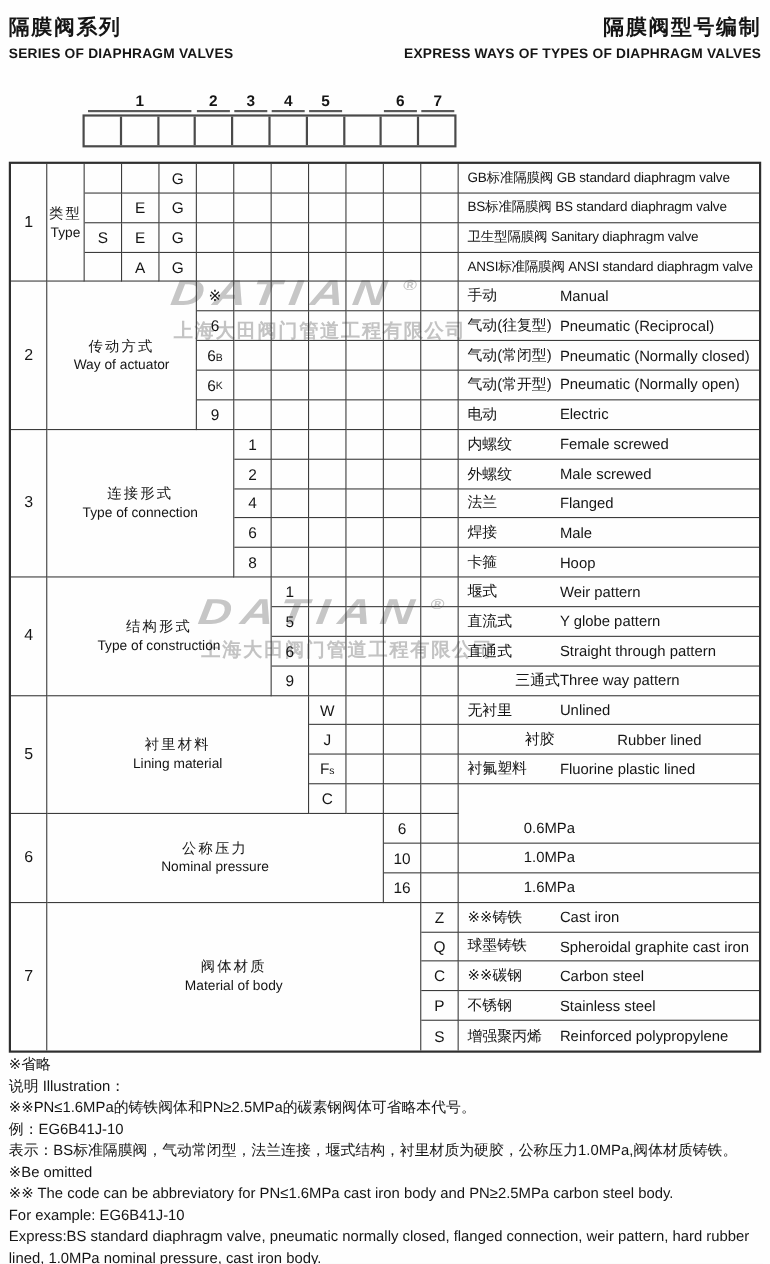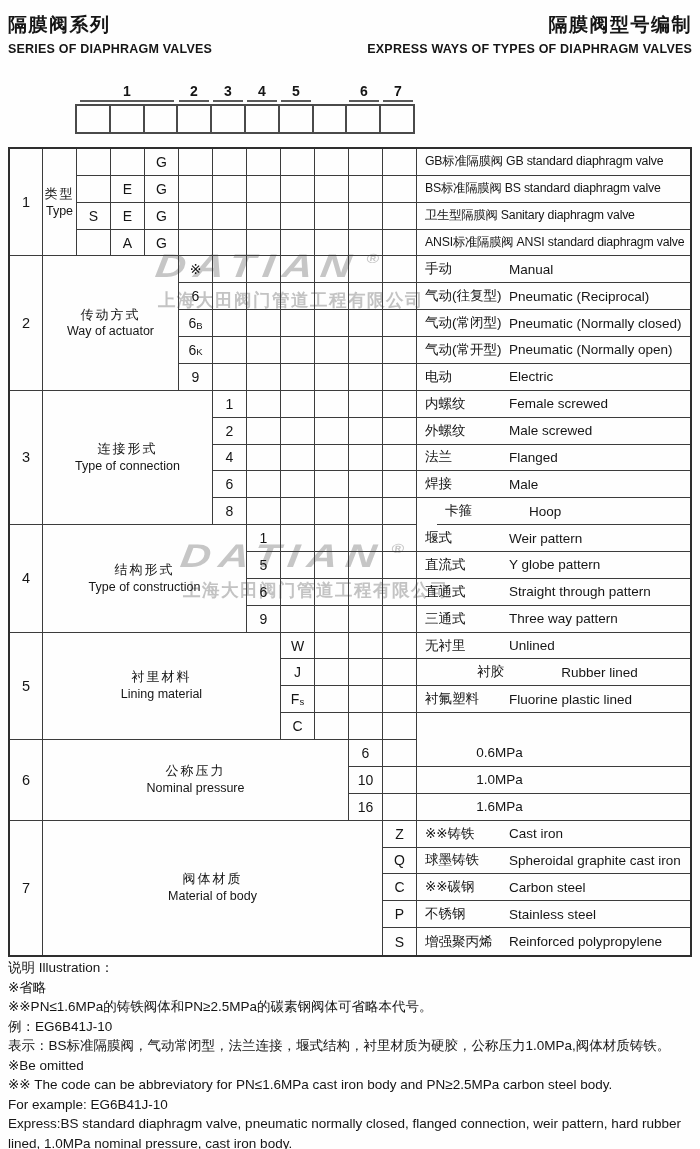--- a/index.html
+++ b/index.html
@@ -296,21 +296,21 @@
         <span class="desc-en">Male</span>
       </div>
       <div class="cell code-cell" style="grid-area: 14 / 7 / span 1 / span 1;">
         <span class="code-main">8</span>
       </div>
       <div class="cell " style="grid-area: 14 / 8 / span 1 / span 1;"></div>
       <div class="cell " style="grid-area: 14 / 9 / span 1 / span 1;"></div>
       <div class="cell " style="grid-area: 14 / 10 / span 1 / span 1;"></div>
       <div class="cell " style="grid-area: 14 / 11 / span 1 / span 1;"></div>
       <div class="cell " style="grid-area: 14 / 12 / span 1 / span 1;"></div>
-      <div class="cell desc-cell no-r" style="grid-area: 14 / 13 / span 1 / span 1; margin-left: 20px;">
+      <div class="cell desc-cell no-r" style="grid-area: 14 / 13 / span 1 / span 1;">
         <span class="desc-zh">卡箍</span>
         <span class="desc-en">Hoop</span>
       </div>
       <div class="cell num-cell" style="grid-area: 15 / 1 / span 4 / span 1;">4</div>
       <div class="cell cat-cell" style="grid-area: 15 / 2 / span 4 / span 6;">
         <span class="cat-zh">结构形式</span>
         <span class="cat-en">Type of construction</span>
       </div>
       <div class="cell code-cell" style="grid-area: 15 / 8 / span 1 / span 1;">
         <span class="code-main">1</span>
@@ -345,21 +345,21 @@
         <span class="desc-zh">直通式</span>
         <span class="desc-en">Straight through pattern</span>
       </div>
       <div class="cell code-cell" style="grid-area: 18 / 8 / span 1 / span 1;">
         <span class="code-main">9</span>
       </div>
       <div class="cell " style="grid-area: 18 / 9 / span 1 / span 1;"></div>
       <div class="cell " style="grid-area: 18 / 10 / span 1 / span 1;"></div>
       <div class="cell " style="grid-area: 18 / 11 / span 1 / span 1;"></div>
       <div class="cell " style="grid-area: 18 / 12 / span 1 / span 1;"></div>
-      <div class="cell desc-cell no-r" style="grid-area: 18 / 13 / span 1 / span 1;">
+      <div class="cell desc-cell no-r" style="grid-area: 18 / 13 / span 1 / span 1; text-align: right;">
         <span class="desc-zh">三通式</span>
         <span class="desc-en">Three way pattern</span>
       </div>
       <div class="cell num-cell" style="grid-area: 19 / 1 / span 4 / span 1;">5</div>
       <div class="cell cat-cell" style="grid-area: 19 / 2 / span 4 / span 7;">
         <span class="cat-zh">衬里材料</span>
         <span class="cat-en">Lining material</span>
       </div>
       <div class="cell code-cell" style="grid-area: 19 / 9 / span 1 / span 1;">
         <span class="code-main">W</span>
@@ -460,22 +460,22 @@
       <div class="cell code-cell no-b" style="grid-area: 30 / 12 / span 1 / span 1;">
         <span class="code-main">S</span>
       </div>
       <div class="cell desc-cell no-r no-b" style="grid-area: 30 / 13 / span 1 / span 1;">
         <span class="desc-zh">增强聚丙烯</span>
         <span class="desc-en">Reinforced polypropylene</span>
       </div>
     </div>
 
   <div class="notes">
+    <div class="note-line">※省略</div>
     <div class="note-line">说明  Illustration：</div>
-    <div class="note-line">※省略</div>
     <div class="note-line">※※PN≤1.6MPa的铸铁阀体和PN≥2.5MPa的碳素钢阀体可省略本代号。</div>
     <div class="note-line">例：EG6B41J-10</div>
     <div class="note-line">表示：BS标准隔膜阀，气动常闭型，法兰连接，堰式结构，衬里材质为硬胶，公称压力1.0MPa,阀体材质铸铁。</div>
     <div class="note-line">※Be omitted</div>
     <div class="note-line">※※ The code can be abbreviatory for PN≤1.6MPa cast iron body and PN≥2.5MPa carbon steel body.</div>
     <div class="note-line">For example: EG6B41J-10</div>
     <div class="note-line">Express:BS standard diaphragm valve, pneumatic normally closed, flanged connection, weir pattern, hard rubber lined, 1.0MPa nominal pressure, cast iron body.</div>
   </div>
 
 </div>

